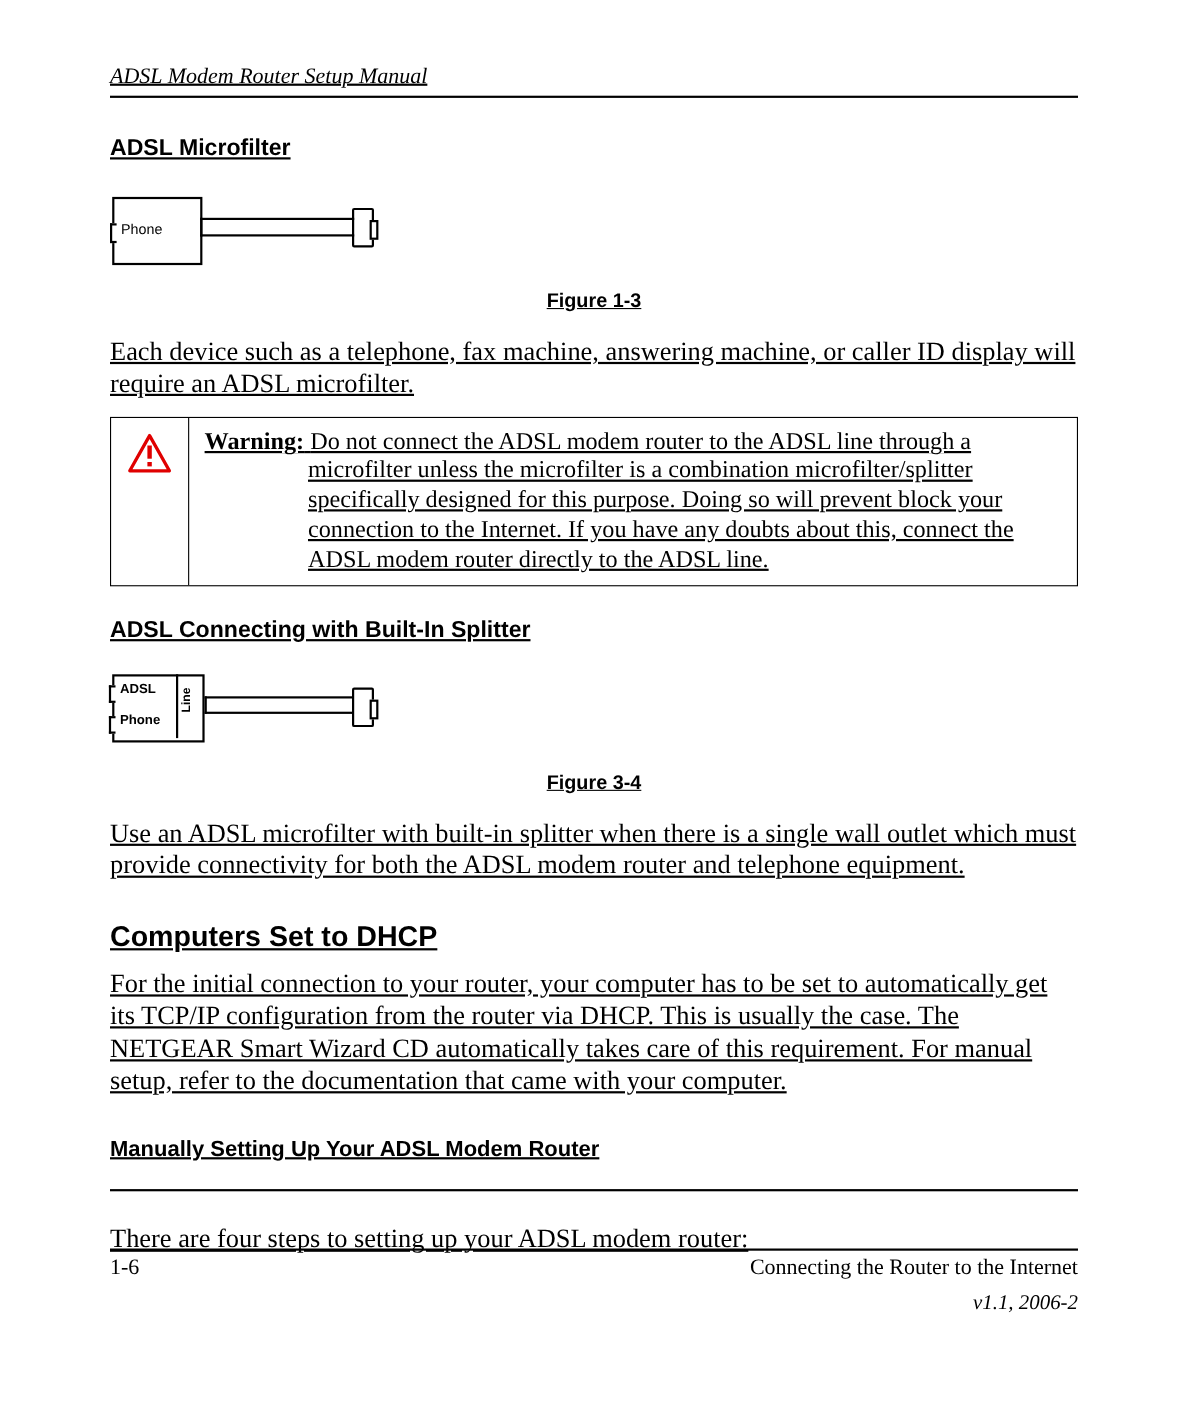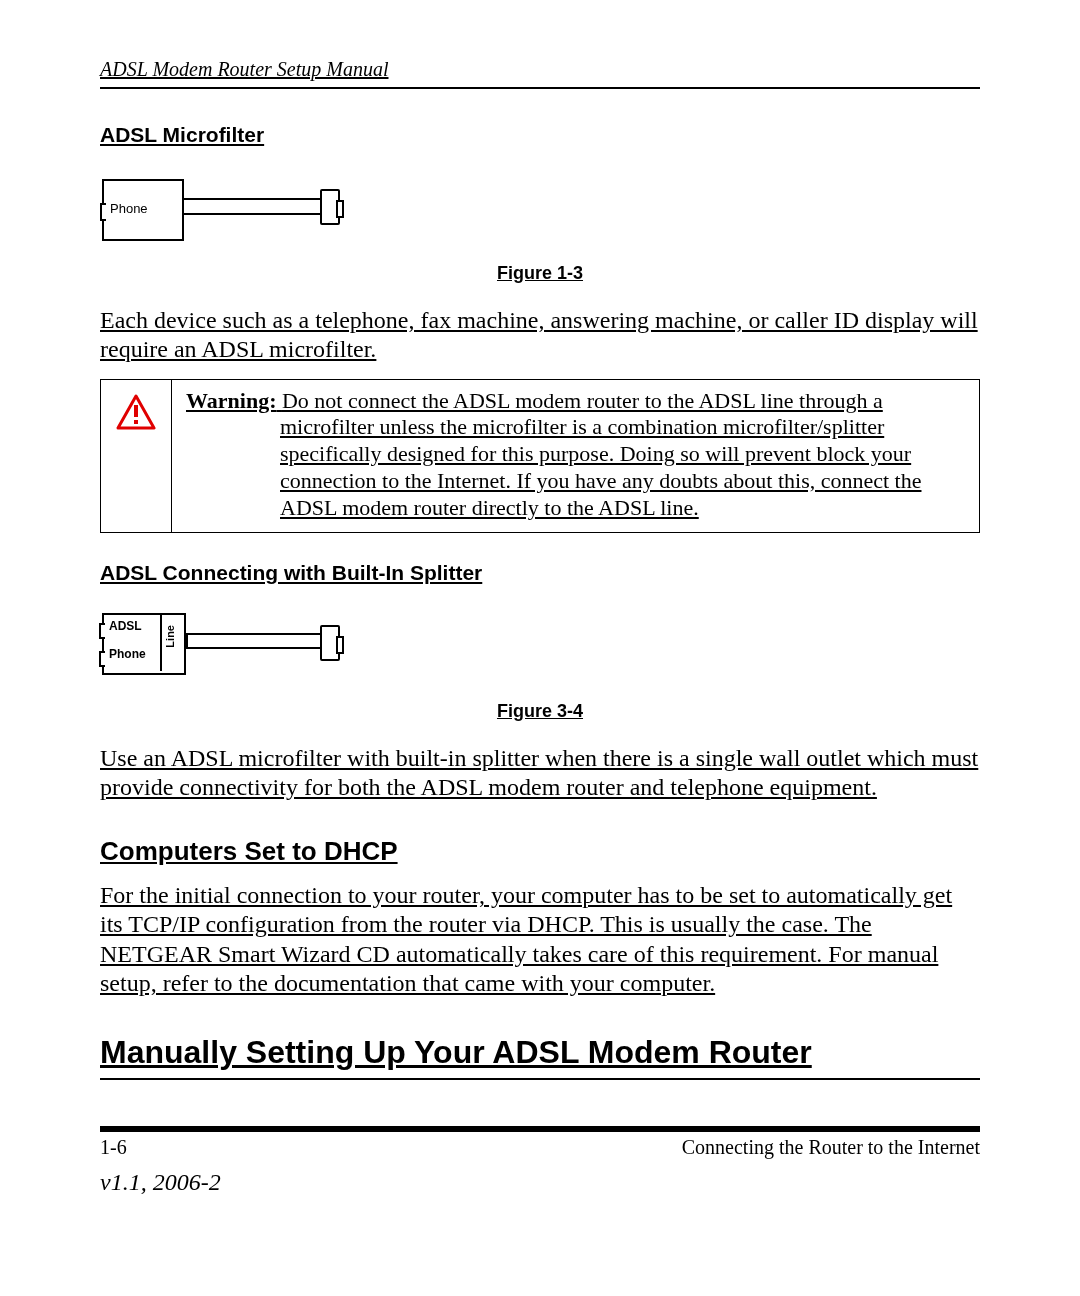--- a/index.html
+++ b/index.html
@@ -76,42 +76,42 @@
   }
   .h2 {
     font-family: Arial, Helvetica, sans-serif;
     font-weight: bold;
     font-size: 26px;
     margin: 34px 0 14px 0;
   }
   .h1 {
     font-family: Arial, Helvetica, sans-serif;
     font-weight: bold;
-    font-size: 32px;
+    font-size: 20px;
     margin: 36px 0 6px 0;
-    padding-bottom: 7px;
+    padding-bottom: 24px;
     border-bottom: 2px solid #000;
   }
   .footer {
     position: absolute;
     left: 100px;
     right: 100px;
     bottom: 100px;
   }
   .footer-line {
-    border-top: 6px solid #000000;
+    border-top: 2px solid #000000;
     padding-top: 4px;
     display: flex;
     justify-content: space-between;
     font-size: 20px;
   }
   .footer-center {
-    text-align: left;
+    text-align: right;
     font-style: italic;
-    font-size: 24px;
+    font-size: 19px;
     margin-top: 10px;
   }
   
   .fig-mf {
     position: relative;
     width: 240px;
     height: 70px;
     margin-top: 6px;
   }
   .mf-body {
@@ -225,20 +225,21 @@
   <div class="fig-cap">Figure 3-4</div>
 
   <p class="para">Use an ADSL microfilter with built-in splitter when there is a single wall outlet which must provide connectivity for both the ADSL modem router and telephone equipment.</p>
 
   <div class="h2">Computers Set to DHCP</div>
 
   <p class="para">For the initial connection to your router, your computer has to be set to automatically get its TCP/IP configuration from the router via DHCP. This is usually the case. The NETGEAR Smart Wizard CD automatically takes care of this requirement. For manual setup, refer to the documentation that came with your computer.</p>
 
   <div class="h1">Manually Setting Up Your ADSL Modem Router</div>
 
+  <p class="para" style="margin-top:30px">There are four steps to setting up your ADSL modem router:</p>
 
   <div class="footer">
     <div class="footer-line">
       <span>1-6</span>
       <span>Connecting the Router to the Internet</span>
     </div>
     <div class="footer-center">v1.1, 2006-2</div>
   </div>
 
 </div>

